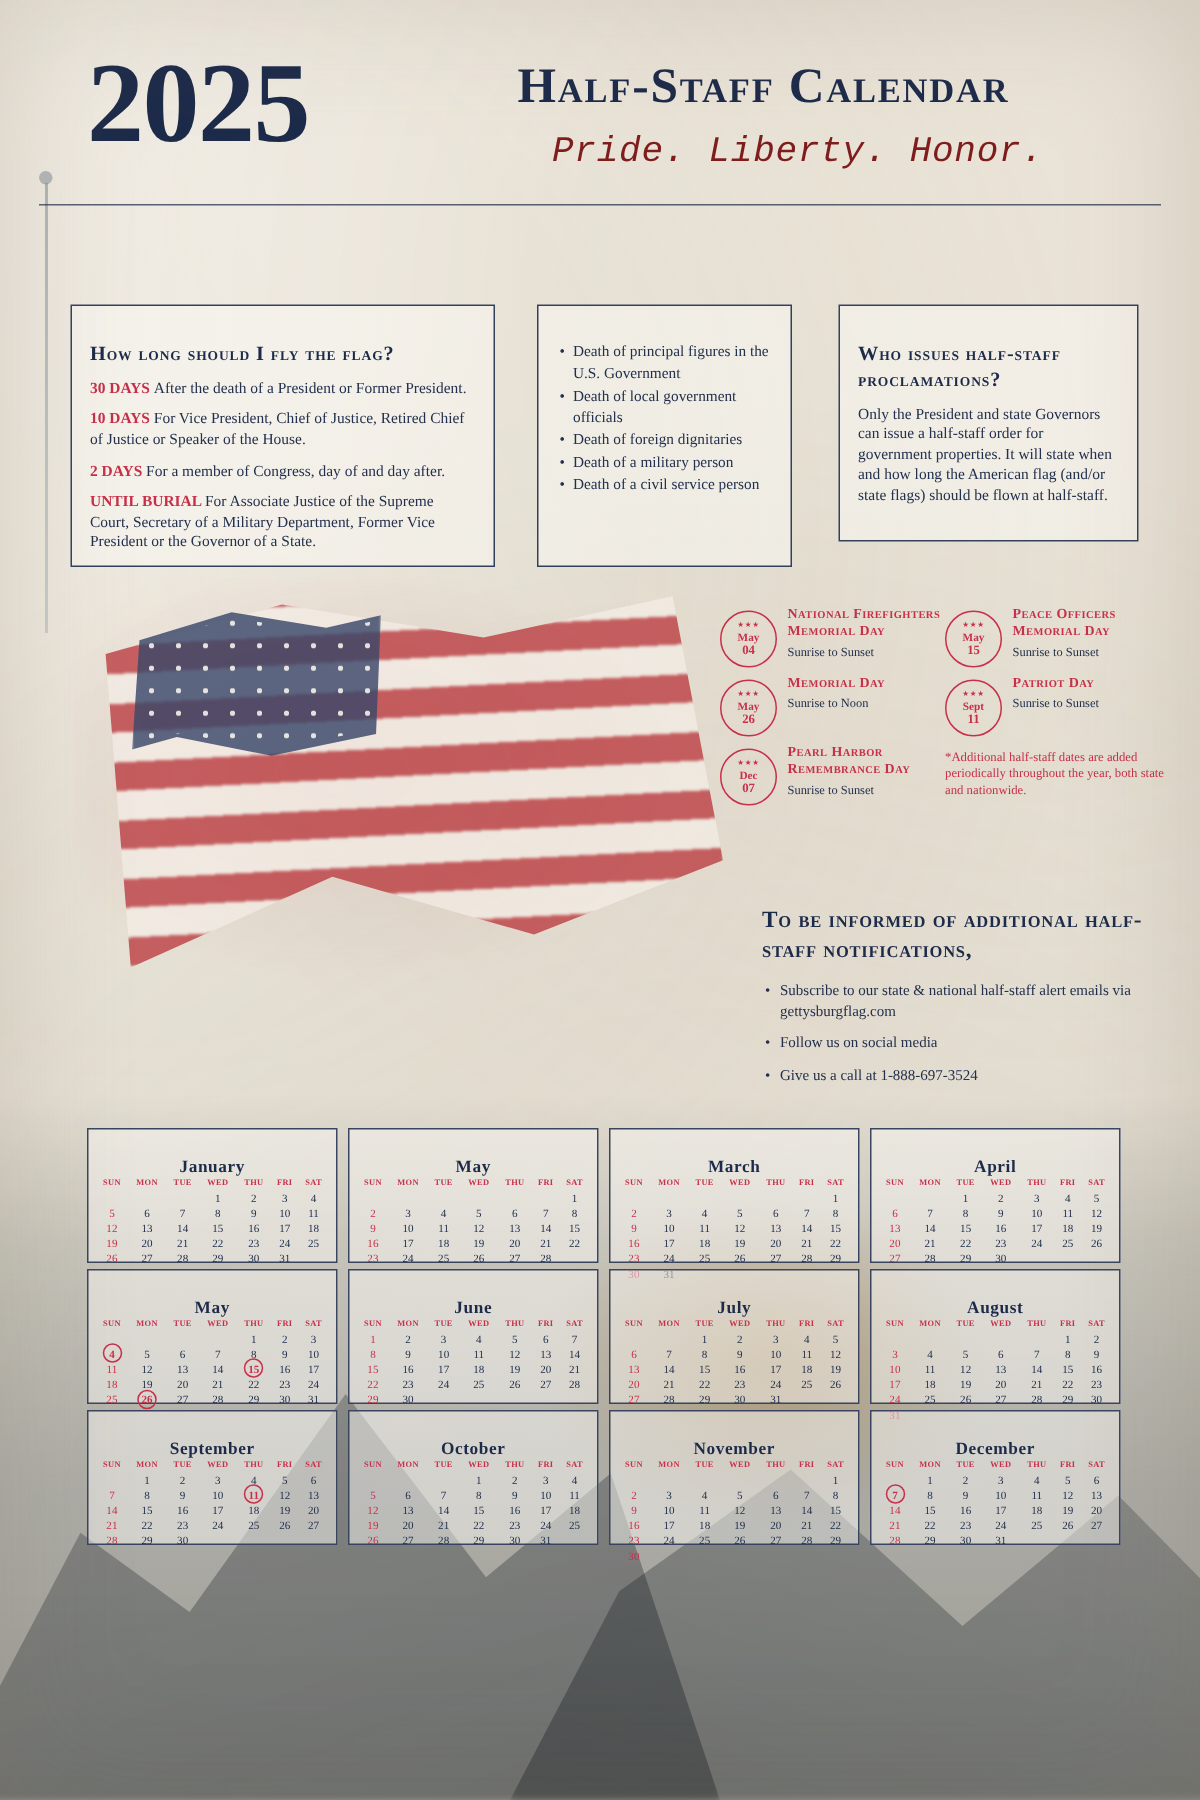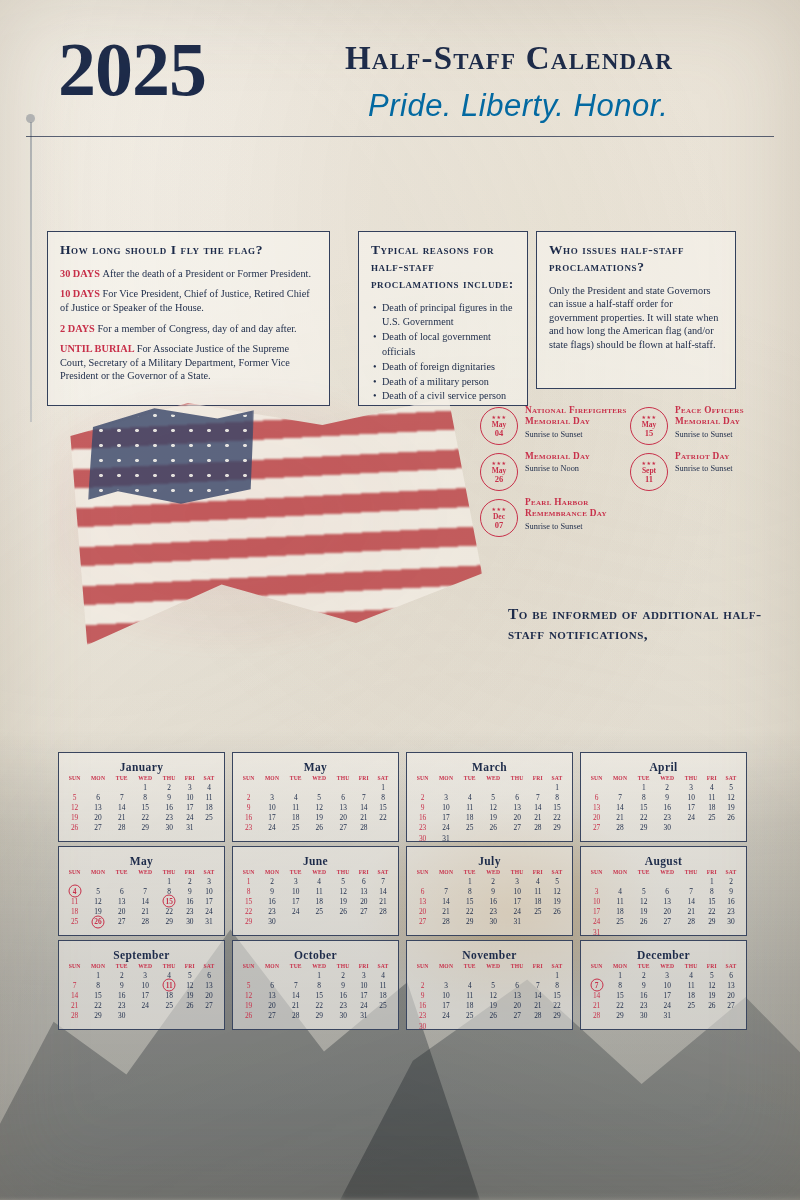--- a/index.html
+++ b/index.html
@@ -58,22 +58,22 @@
     font-size:76px;letter-spacing:-1px;font-weight:700;
     color:#1d2b4a;font-family:"Liberation Serif", serif;
   }
   .title-main{
     position:absolute;left:345px;top:40px;
     font-size:33px;letter-spacing:1.2px;font-weight:700;color:#1d2b4a;
     font-variant:small-caps;
   }
   .title-script{
     position:absolute;left:368px;top:88px;
-    font-size:31px;color:#0369a1;font-style:italic;
-    font-family:Liberation Sans, sans-serif;letter-spacing:.5px;
+    font-size:24px;color:#7f1d1d;font-style:italic;
+    font-family:Liberation Mono, monospace;letter-spacing:.5px;
   }
   .site{
     position:absolute;left:0;right:0;top:146px;text-align:center;
     font-size:14.5px;letter-spacing:3px;font-weight:700;color:#1d2b4a;
     font-variant:small-caps;
   }
   .rule{
     position:absolute;left:26px;top:136px;width:748px;height:1px;
     background:#26324f;opacity:.75;
   }
@@ -81,35 +81,35 @@
     position:absolute;left:30px;top:122px;width:2px;height:300px;
     background:linear-gradient(180deg,#7f8a96,#aeb6bd);opacity:.55;
   }
   .finial{
     position:absolute;left:26px;top:114px;width:9px;height:9px;border-radius:50%;
     background:#8d949c;opacity:.6;
   }
   
   .box{
     position:absolute;border:1.2px solid #33405c;background:rgba(250,248,243,.55);
-    padding:10px 12px;box-sizing:border-box;margin-top:28px;
+    padding:24px 12px;box-sizing:border-box;
   }
   .box h3{
     margin:0 0 8px 0;font-size:13.5px;font-weight:700;color:#1d2b4a;
     font-variant:small-caps;letter-spacing:.6px;line-height:1.25;
   }
   .box p{margin:0 0 7px 0;font-size:10.3px;line-height:1.32;color:#22304d;}
   .dur{color:#c8304a;font-weight:700;}
   .box ul{margin:0;padding-left:11px;list-style:none;}
   .box ul li{font-size:10.2px;line-height:1.45;color:#22304d;position:relative;}
   .box ul li:before{content:"•";position:absolute;left:-9px;color:#22304d;}
 
   #box-howlong{left:47px;top:203px;width:283px;height:175px;}
   #box-reasons{left:358px;top:203px;width:170px;height:175px;}
-  #box-issues{left:536px;top:203px;width:200px;height:158px;}
+  #box-issues{left:559px;top:203px;width:200px;height:158px;}
 
   
   .flag{
     position:absolute;left:62px;top:392px;width:420px;height:275px;
     opacity:.92;
   }
   .flag .stripes{
     position:absolute;inset:0;
     background:repeating-linear-gradient(
       177deg,
@@ -166,21 +166,21 @@
   .informed ul{margin:0;padding-left:12px;list-style:none;}
   .informed li{font-size:10px;line-height:1.35;color:#22304d;margin-bottom:8px;position:relative;}
   .informed li:before{content:"•";position:absolute;left:-10px;}
   
   .cal-grid{
     position:absolute;left:58px;top:752px;width:690px;
     display:grid;grid-template-columns:repeat(4,167px);gap:4px 7px;
   }
   .cal{
     border:1.1px solid #39455f;background:rgba(250,248,243,.5);
-    padding:8px 5px 6px 5px;box-sizing:border-box;height:90px;
+    padding:19px 5px 6px 5px;box-sizing:border-box;height:90px;
   }
   .cal .m-name{
     text-align:center;font-size:11.5px;font-weight:700;color:#1d2b4a;
     letter-spacing:.4px;margin-bottom:2px;
   }
   .cal table{width:100%;border-collapse:collapse;}
   .cal th{
     font-size:5.6px;color:#c8304a;font-weight:700;letter-spacing:.2px;
     padding:0 0 1px 0;text-align:center;
   }
@@ -217,21 +217,20 @@
   <h3>How long should I fly the flag?</h3>
   <div id="howlong-items">
       <p><span class="dur">30 DAYS </span><span>After the death of a President or Former President.</span></p>
       <p><span class="dur">10 DAYS </span><span>For Vice President, Chief of Justice, Retired Chief of Justice or Speaker of the House.</span></p>
       <p><span class="dur">2 DAYS </span><span>For a member of Congress, day of and day after.</span></p>
       <p><span class="dur">UNTIL BURIAL </span><span>For Associate Justice of the Supreme Court, Secretary of a Military Department, Former Vice President or the Governor of a State.</span></p>
     </div>
 </div>
 
 <div class="box" id="box-reasons">
-  <h3>Typical reasons for half-staff proclamations include:</h3>
   <ul id="reasons-list">
       <li>Death of principal figures in the U.S. Government</li>
       <li>Death of local government officials</li>
       <li>Death of foreign dignitaries</li>
       <li>Death of a military person</li>
       <li>Death of a civil service person</li>
     </ul>
 </div>
 
 <div class="box" id="box-issues">
@@ -300,25 +299,31 @@
         <div class="seal">
           <div class="s-stars">★★★</div>
           <div class="s-mon">Dec</div>
           <div class="s-day">07</div>
         </div>
         <div class="d-txt">
           <div class="d-name">Pearl Harbor Remembrance Day</div>
           <div class="d-time">Sunrise to Sunset</div>
         </div>
       </div>
+      <div class="note">*Additional half-staff dates are added periodically throughout the year, both state and nationwide.</div>
     </div>
   </div>
 
 <div class="informed">
   <h2>To be informed of additional half-staff notifications,</h2>
+  <ul id="informed-list">
+      <li>Subscribe to our state &amp; national half-staff alert emails via gettysburgflag.com</li>
+      <li>Follow us on social media</li>
+      <li>Give us a call at 1-888-697-3524</li>
+    </ul>
 </div>
 
 <div class="cal-grid" id="cal-grid">
     <div class="cal">
       <div class="m-name">January</div>
       <table>
         <thead>
           <tr>
             <th>SUN</th>
             <th>MON</th>

